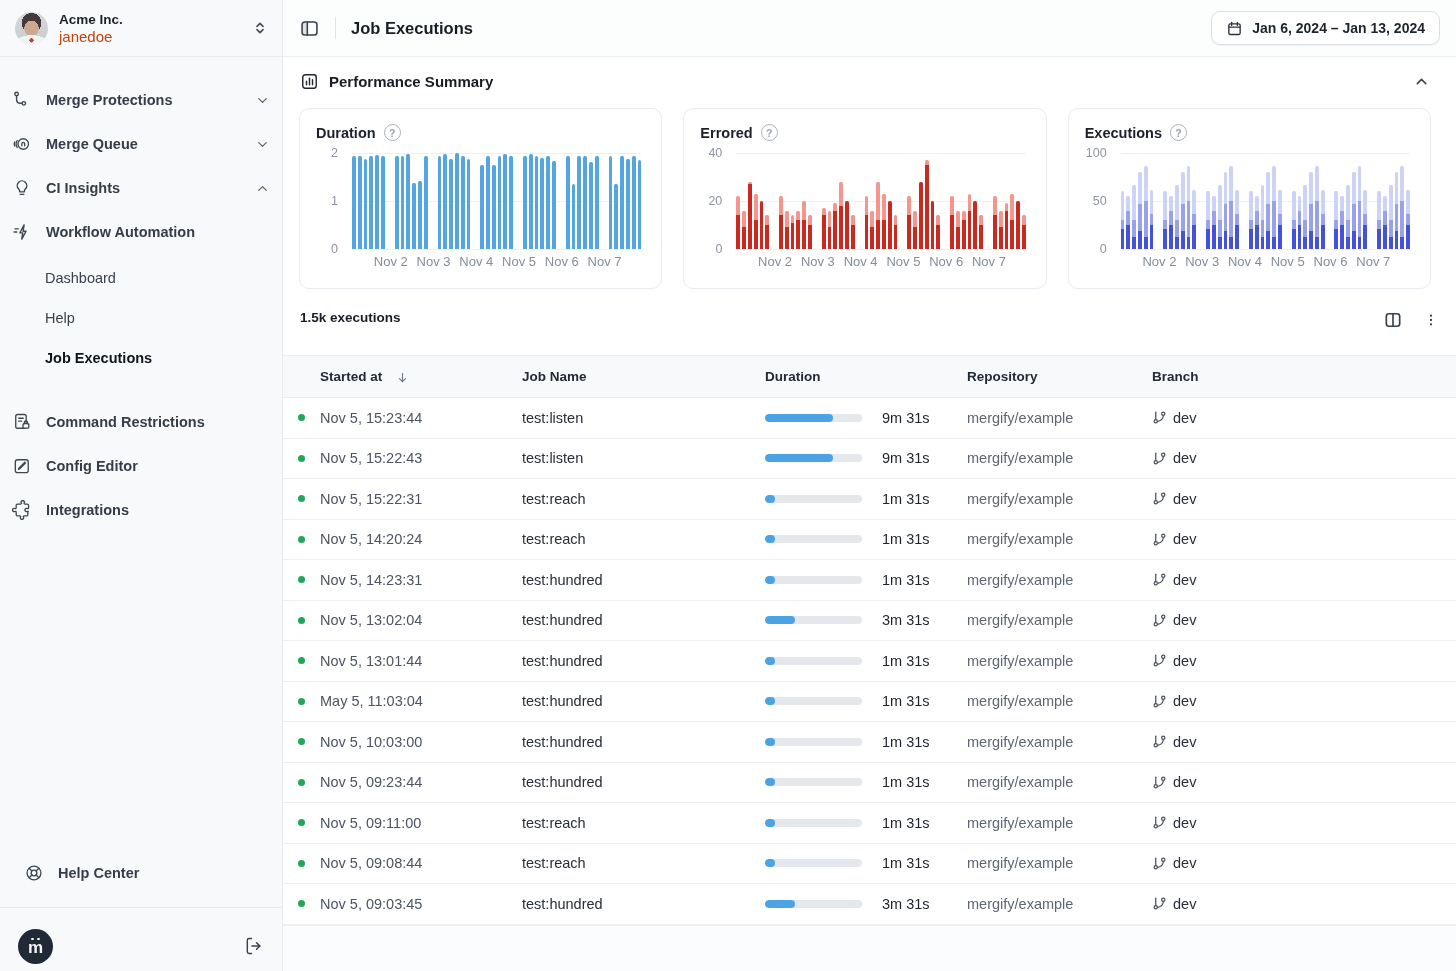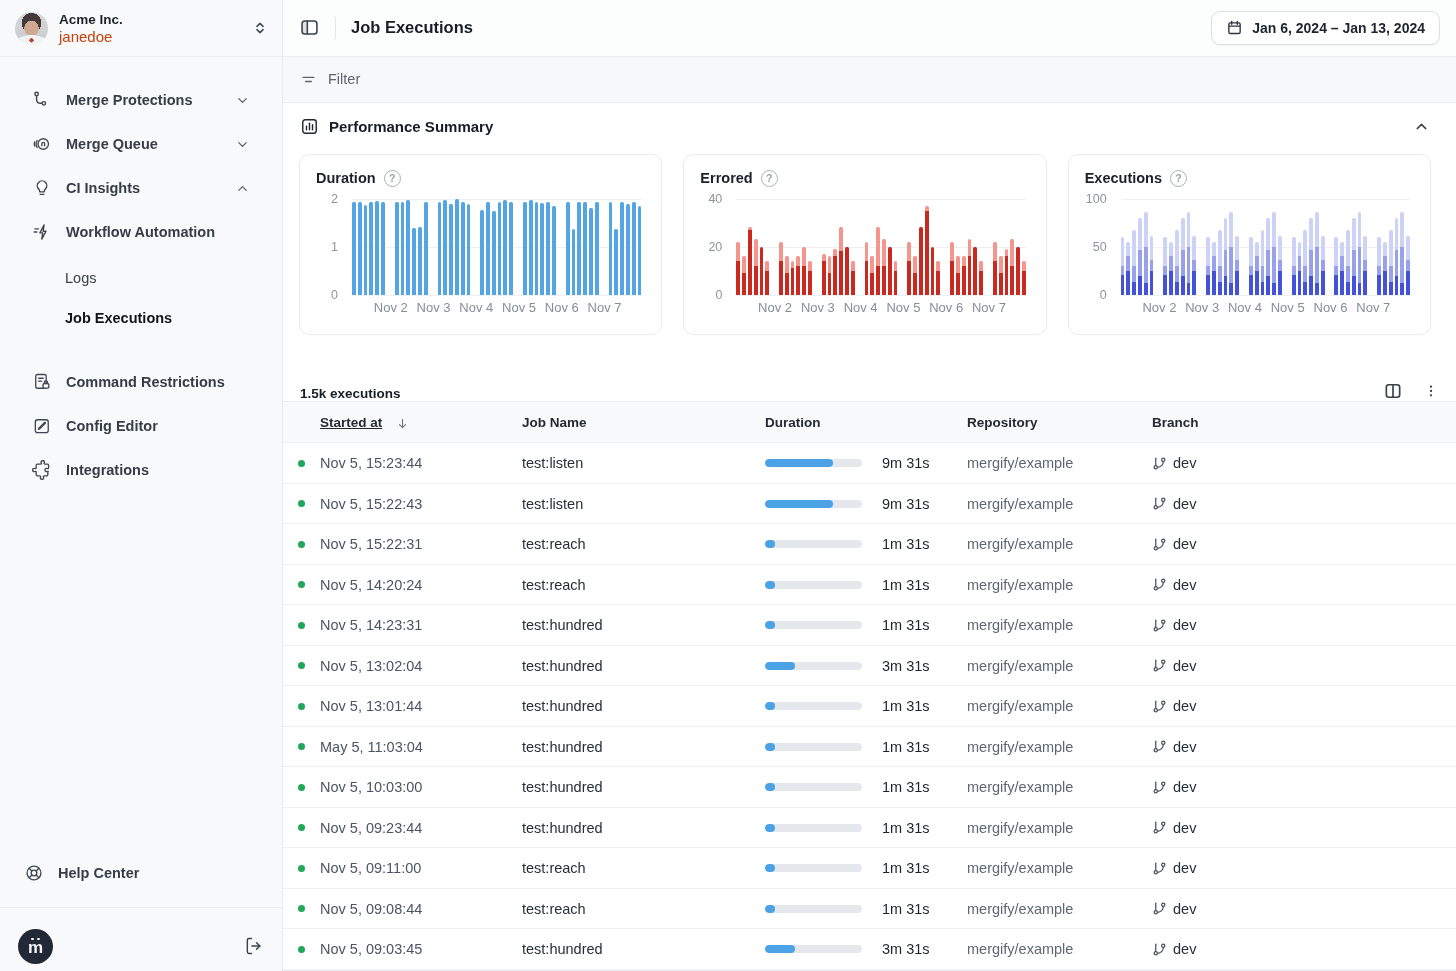--- a/index.html
+++ b/index.html
@@ -22,21 +22,21 @@
       radial-gradient(ellipse 50% 26% at 50% 96%, #f1f2f3 0 99%, rgba(0,0,0,0) 100%),
       radial-gradient(ellipse 22% 24% at 50% 50%, #cfa892 0 99%, rgba(0,0,0,0) 100%),
       radial-gradient(ellipse 30% 30% at 50% 33%, #453a39 0 99%, rgba(0,0,0,0) 100%),
       linear-gradient(#d6d8da,#c9ccd0);
   }
   .org-meta { display:flex; flex-direction:column; gap:1px; }
   .org-name { font-size:13.5px; font-weight:700; color:#1c222b; }
   .org-user { font-size:15px; color:#c2410c; }
   .org-switch { margin-left:auto; color:#4a515c; cursor:pointer; }
 
-  .nav { padding:21px 20px 0; }
+  .nav { padding:21px 0 0; }
   .nav-item { height:44px; display:flex; align-items:center; gap:14px;
     padding:0 12px; border-radius:8px; cursor:pointer;
     color:#353d49; font-size:14.5px; font-weight:600; }
   .nav-item .nicon { color:#3f4752; flex:none; }
   .nav-item .chev { margin-left:auto; color:#59616c; }
   .nav-sub { margin-top:4px; }
   .nav-sub .nav-item { height:40px; padding-left:45px; font-weight:400; color:#3a424e; }
   .nav-sub .nav-item.active { font-weight:700; color:#10151c; }
   .nav-group2 { margin-top:22px; }
   .side-spacer { flex:1; }
@@ -87,28 +87,28 @@
     font-size:12.5px; color:#8d949f; }
   .chart .plot { position:absolute; left:36px; right:4px; top:0; height:96px; }
   .chart .grid { position:absolute; left:0; right:0; height:1px; background:#eef0f3; }
   .chart .groups { position:absolute; inset:0; display:flex; gap:10px; }
   .chart .bgroup { flex:1; display:flex; gap:2px; align-items:flex-end; position:relative; }
   .chart .bar { flex:1; display:flex; flex-direction:column-reverse; }
   .chart .xlab { position:absolute; right:0; bottom:-20px; transform:translateX(calc(50% + 6px));
     font-size:13px; color:#858d98; white-space:nowrap; }
 
   
-  .table-toolbar { height:45px; display:flex; align-items:flex-end; padding:0 17px; }
+  .table-toolbar { height:45px; display:flex; align-items:flex-start; padding:0 17px; }
   .count-label { font-size:13.5px; font-weight:700; color:#171d26; }
   .toolbar-icons { margin-left:auto; display:flex; align-items:center; gap:20px; color:#39414d; }
   .toolbar-icons > * { cursor:pointer; }
   .tgrid { display:grid; grid-template-columns:37px 202px 243px 202px 185px 1fr; align-items:center; }
   .thead { height:43px; background:#f8f9fb; border-top:1px solid #eceef1;
     border-bottom:1px solid #eceef1; font-size:13.5px; font-weight:700; color:#232a34; }
-  .th-start { display:flex; align-items:flex-end; gap:14px;text-decoration:underline; }
+  .th-start { display:flex; align-items:flex-end; gap:14px; }
   .sort-ic { color:#6a7280; }
   .trow { height:40.5px; border-bottom:1px solid #edeff2; font-size:14.5px; background:#fff; }
   .c-dot { padding-left:15px; }
   .dot { width:7px; height:7px; border-radius:50%; background:#21a75a; display:block; }
   .c-start { color:#4c5463; }
   .c-job { color:#272e38; }
   .c-dur { display:flex; align-items:center; }
   .track { width:97px; height:8px; border-radius:99px; background:#e4e8ec;
     overflow:hidden; display:block; flex:none; }
   .fill { display:block; height:100%; border-radius:99px; background:#4ba2e4; min-width:8px; }
@@ -188,21 +188,24 @@
             <path d="M14.5 3.5 9.5 13h3.4l-1.2 7.5 5.2-9.4h-3.5z"></path>
             <path d="M3.5 8.2h4.2"></path>
             <path d="M2.6 12h3.2"></path>
           </svg>
       </span>
       <span>Workflow Automation</span>
     </div>
 
     <div class="nav-sub">
       <div class="nav-item">
-        <span>Logs</span>
+        <span>Dashboard</span>
+      </div>
+      <div class="nav-item">
+        <span>Help</span>
       </div>
       <div class="nav-item active">
         <span>Job Executions</span>
       </div>
     </div>
 
     <div class="nav-group2">
       <div class="nav-item">
         <span class="nicon">
           <svg width="20" height="20" viewBox="0 0 24 24" fill="none" stroke="currentColor" stroke-width="1.6" stroke-linecap="round">
@@ -287,29 +290,20 @@
             <rect x="4" y="5.5" width="16" height="15" rx="2.2"></rect>
             <path d="M8 3.5v4"></path>
             <path d="M16 3.5v4"></path>
             <path d="M4.5 10h15"></path>
           </svg>
       </span>
       <span>Jan 6, 2024 – Jan 13, 2024</span>
     </button>
   </div>
 
-  <div class="filter-bar">
-    <span>
-      <svg width="17" height="17" viewBox="0 0 24 24" fill="none" stroke="currentColor" stroke-width="2" stroke-linecap="round">
-          <path d="M4.5 9h15"></path>
-          <path d="M8 14.8h8"></path>
-        </svg>
-    </span>
-    <span>Filter</span>
-  </div>
 
   <div class="perf-header">
     <span class="picon">
       <svg width="19" height="19" viewBox="0 0 24 24" fill="none" stroke="currentColor" stroke-width="1.8" stroke-linecap="round">
           <rect x="3.5" y="3.5" width="17" height="17" rx="3"></rect>
           <path d="M8.2 16v-4.5"></path>
           <path d="M12 16V7.8"></path>
           <path d="M15.8 16v-6.2"></path>
         </svg>
     </span>

